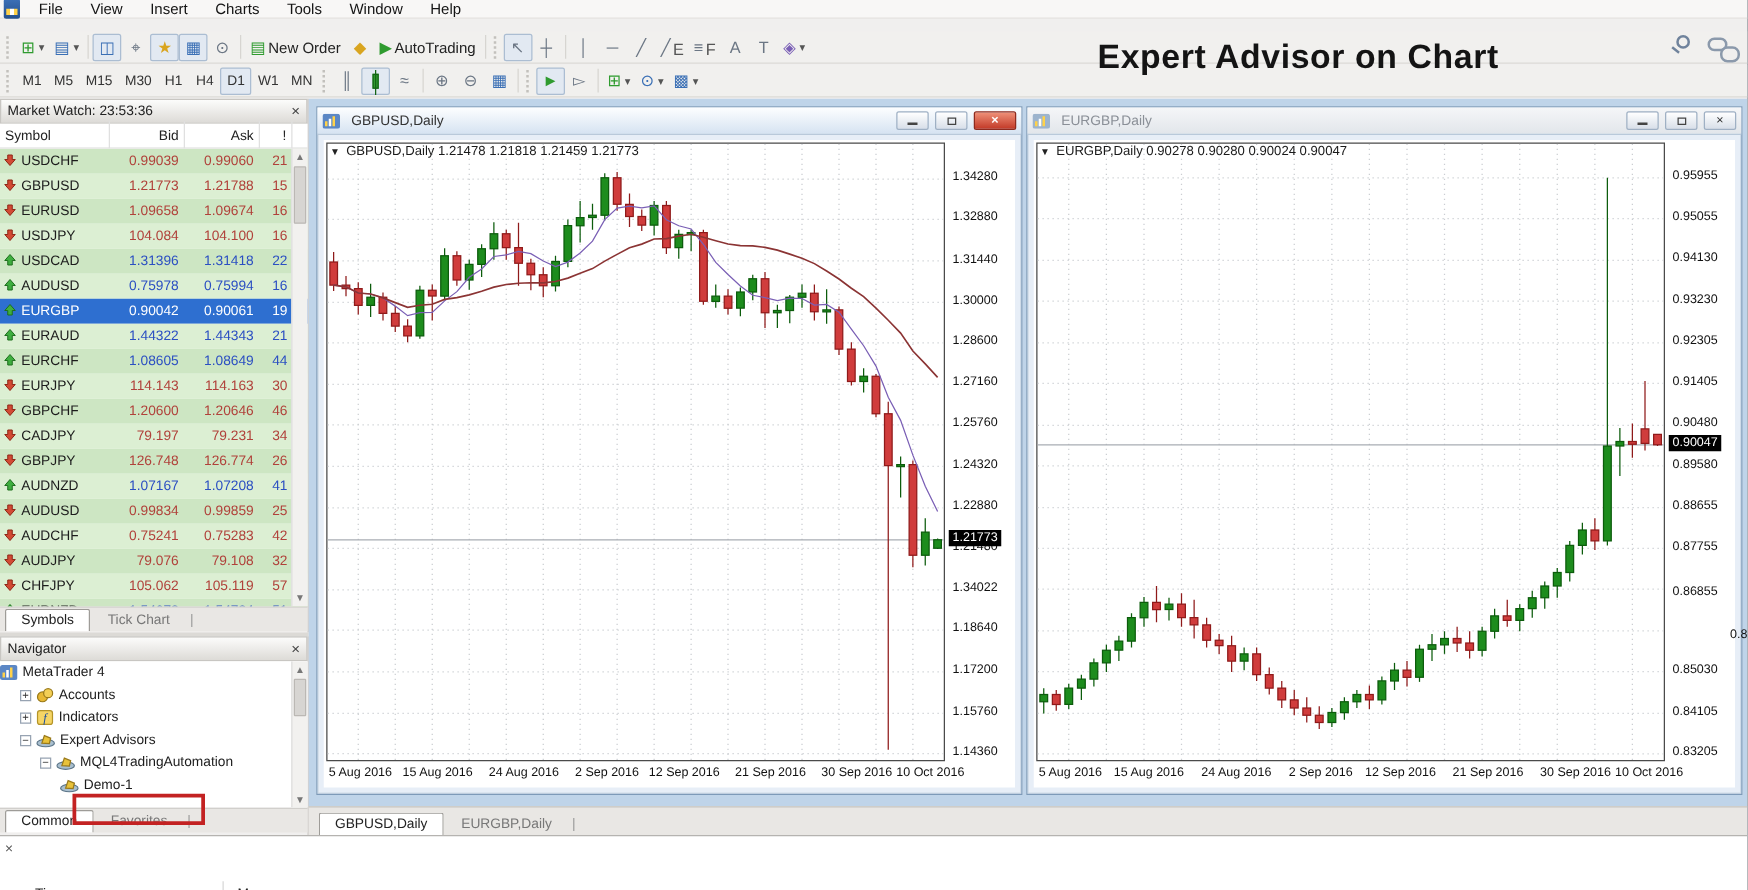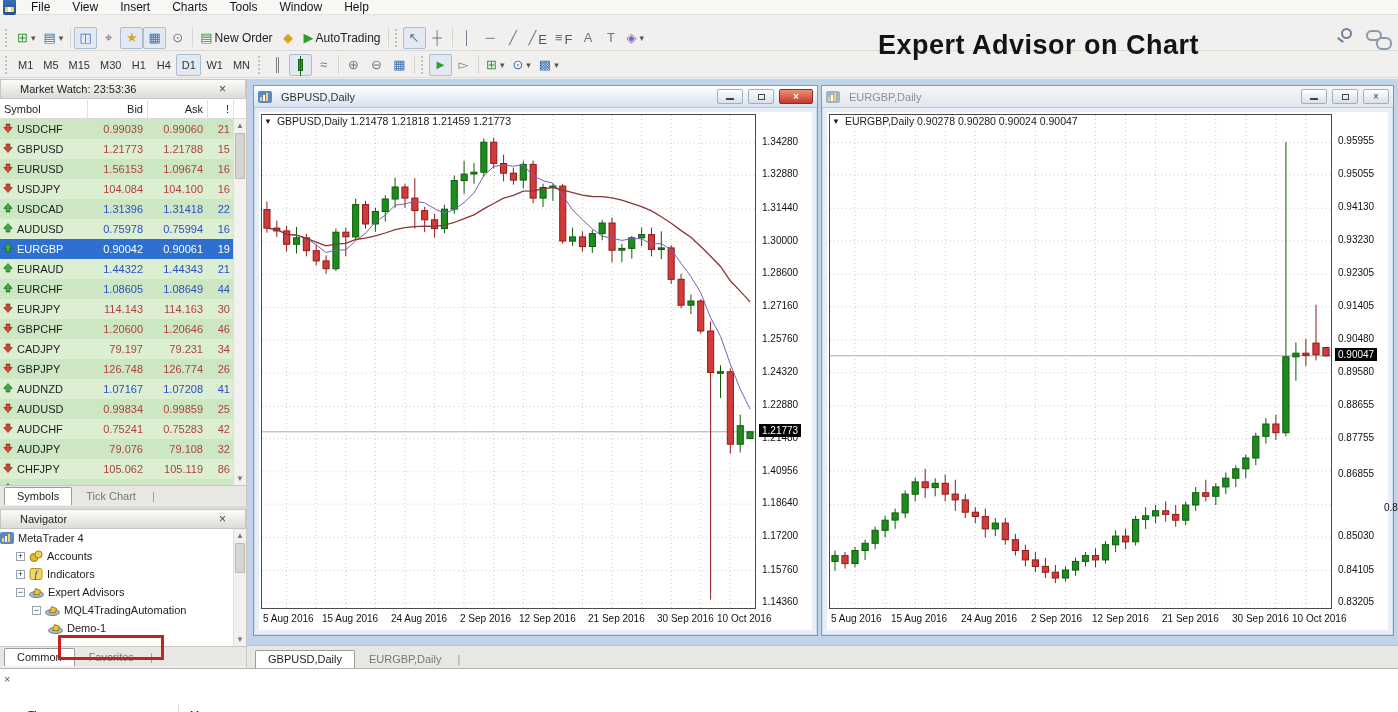--- a/index.html
+++ b/index.html
@@ -42,21 +42,21 @@
     border:2px solid #70839c; border-radius:50%; }
   .magnifier::after { content:""; position:absolute; left:-6px; top:9px; width:7px; height:2px;
     background:#70839c; transform:rotate(38deg); }
   .chat-icon { position:absolute; left:1366px; top:30px; width:16px; height:11px;
     border:2px solid #8b99ab; border-radius:6px; }
   .chat-icon::before { content:""; position:absolute; left:8px; top:5px; width:12px; height:9px;
     border:2px solid #8b99ab; border-radius:6px; background:#f0efee; }
   
   .panel { position:absolute; left:0; width:247px; background:#f0efee; border-right:1px solid #c9c7c3; }
   .panel-title { height:20px; background:linear-gradient(#fcfcfb,#dddbd7); border:1px solid #c8c6c2;
-    display:flex; align-items:center; justify-content:space-between; padding:0 19px; font-size:11px; color:#222; }
+    display:flex; align-items:center; justify-content:space-between; padding:0 5px; font-size:11px; color:#222; }
   .panel-close { color:#444; font-size:12px; line-height:10px; }
   #market-watch { top:79px; height:427px; }
   .mw-header { display:flex; height:20px; background:#fff; border-bottom:1px solid #dcdcdc; font-size:11px; color:#222; align-items:center; }
   .mw-header > div { padding:12px 4px; border-right:1px solid #e0e0e0; height:100%; display:flex; align-items:center; }
   .mw-rows { height:366px; overflow:hidden; background:#fff; position:relative; }
   .mw-row { display:flex; height:20px; align-items:center; font-size:11px; }
   .mw-row.alt0 { background:#cde6c3; } .mw-row.alt1 { background:#dcefd3; }
   .mw-row.selected { background:#2e6fd0; }
   .mw-row.selected .cell { color:#fff !important; }
   .cell-symbol { width:88px; padding-left:3px; display:flex; align-items:center; gap:4px; color:#1c1c1c; }
@@ -303,21 +303,21 @@
           <div class="cell cell-ask txt-down">1.21788</div>
           <div class="cell cell-spread txt-down">15</div>
         </div>
         <div class="mw-row alt0">
           <div class="cell cell-symbol">
             <span><svg width="10" height="10">
                 <path d="M3.2 1 h3.6 V4.6 h2.4 L5 9.4 L0.8 4.6 h2.4 Z" fill="#d24a34" stroke="#8e2716" stroke-width="0.8"></path>
               </svg></span>
             <span>EURUSD</span>
           </div>
-          <div class="cell cell-bid txt-down">1.56153</div>
+          <div class="cell cell-bid txt-down">1.09658</div>
           <div class="cell cell-ask txt-down">1.09674</div>
           <div class="cell cell-spread txt-down">16</div>
         </div>
         <div class="mw-row alt1">
           <div class="cell cell-symbol">
             <span><svg width="10" height="10">
                 <path d="M3.2 1 h3.6 V4.6 h2.4 L5 9.4 L0.8 4.6 h2.4 Z" fill="#d24a34" stroke="#8e2716" stroke-width="0.8"></path>
               </svg></span>
             <span>USDJPY</span>
           </div>
@@ -470,21 +470,21 @@
         </div>
         <div class="mw-row alt1">
           <div class="cell cell-symbol">
             <span><svg width="10" height="10">
                 <path d="M3.2 1 h3.6 V4.6 h2.4 L5 9.4 L0.8 4.6 h2.4 Z" fill="#d24a34" stroke="#8e2716" stroke-width="0.8"></path>
               </svg></span>
             <span>CHFJPY</span>
           </div>
           <div class="cell cell-bid txt-down">105.062</div>
           <div class="cell cell-ask txt-down">105.119</div>
-          <div class="cell cell-spread txt-down">86</div>
+          <div class="cell cell-spread txt-down">57</div>
         </div>
         <div class="mw-row alt0">
           <div class="cell cell-symbol">
             <span><svg width="10" height="10">
                 <path d="M3.2 9 h3.6 V5.4 h2.4 L5 0.6 L0.8 5.4 h2.4 Z" fill="#3fae3f" stroke="#1d6e1d" stroke-width="0.8"></path>
               </svg></span>
             <span>EURNZD</span>
           </div>
           <div class="cell cell-bid txt-up">1.54672</div>
           <div class="cell cell-ask txt-up">1.54734</div>
@@ -762,21 +762,21 @@
             <div class="y-label" style="top: 22px;">1.34280</div>
             <div class="y-label" style="top: 54px;">1.32880</div>
             <div class="y-label" style="top: 88px;">1.31440</div>
             <div class="y-label" style="top: 121px;">1.30000</div>
             <div class="y-label" style="top: 153px;">1.28600</div>
             <div class="y-label" style="top: 186px;">1.27160</div>
             <div class="y-label" style="top: 219px;">1.25760</div>
             <div class="y-label" style="top: 252px;">1.24320</div>
             <div class="y-label" style="top: 285px;">1.22880</div>
             <div class="y-label" style="top: 318px;">1.21480</div>
-            <div class="y-label" style="top: 351px;">1.40956</div>
+            <div class="y-label" style="top: 351px;">1.34022</div>
             <div class="y-label" style="top: 383px;">1.18640</div>
             <div class="y-label" style="top: 416px;">1.17200</div>
             <div class="y-label" style="top: 450px;">1.15760</div>
             <div class="y-label" style="top: 482px;">1.14360</div>
             <div class="price-badge" style="top: 310px;">1.21773</div>
           </div>
         <div class="dates">
             <div class="x-label" style="left: 2px;">5 Aug 2016</div>
             <div class="x-label" style="left: 61px;">15 Aug 2016</div>
             <div class="x-label" style="left: 130px;">24 Aug 2016</div>

